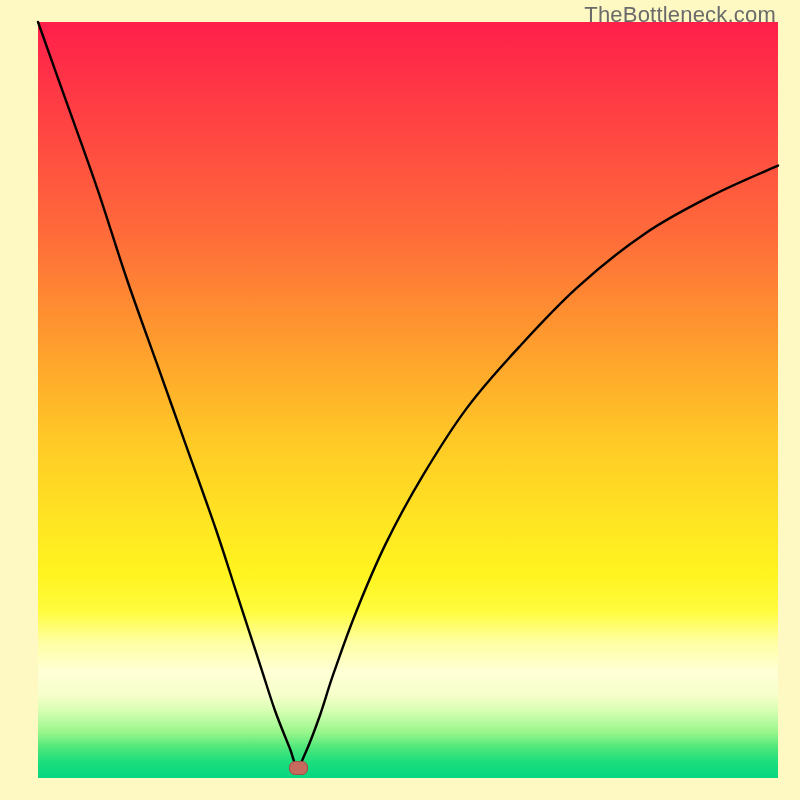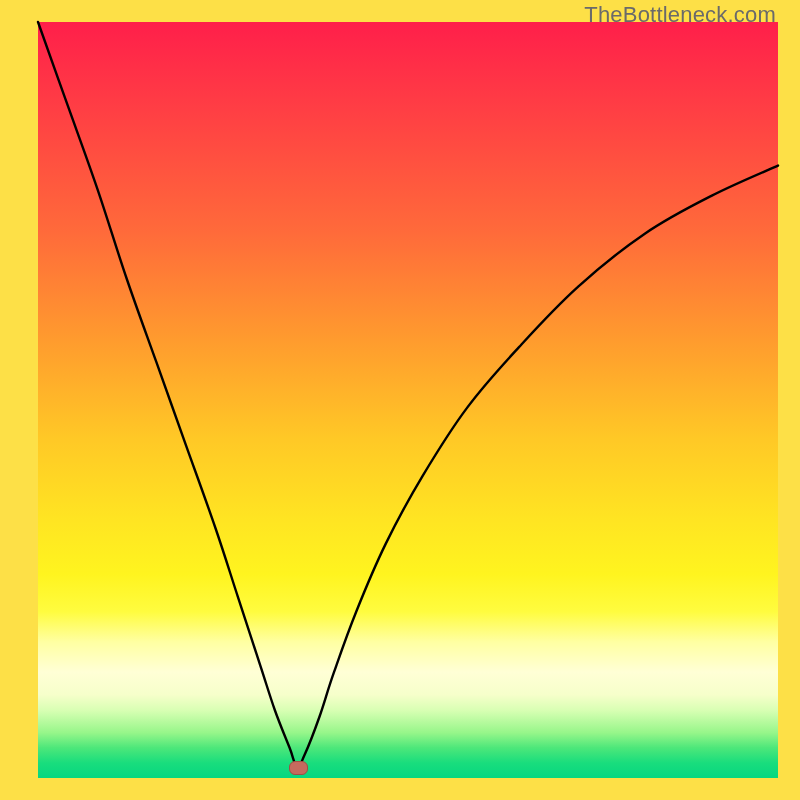--- a/index.html
+++ b/index.html
@@ -8,21 +8,21 @@
     width: 800px;
     height: 800px;
     background: #000;
     font-family: Arial, Helvetica, sans-serif;
     overflow: hidden;
   }
   .frame {
     position: absolute;
     left: 0; top: 0;
     width: 800px; height: 800px;
-    background: #fde047;
+    background: #fef9c3;
   }
   .plot-area {
     position: absolute;
     left: 38px;
     top: 22px;
     width: 740px;
     height: 756px;
     
     background: linear-gradient(to bottom,
       #ff1f4a 0%,

